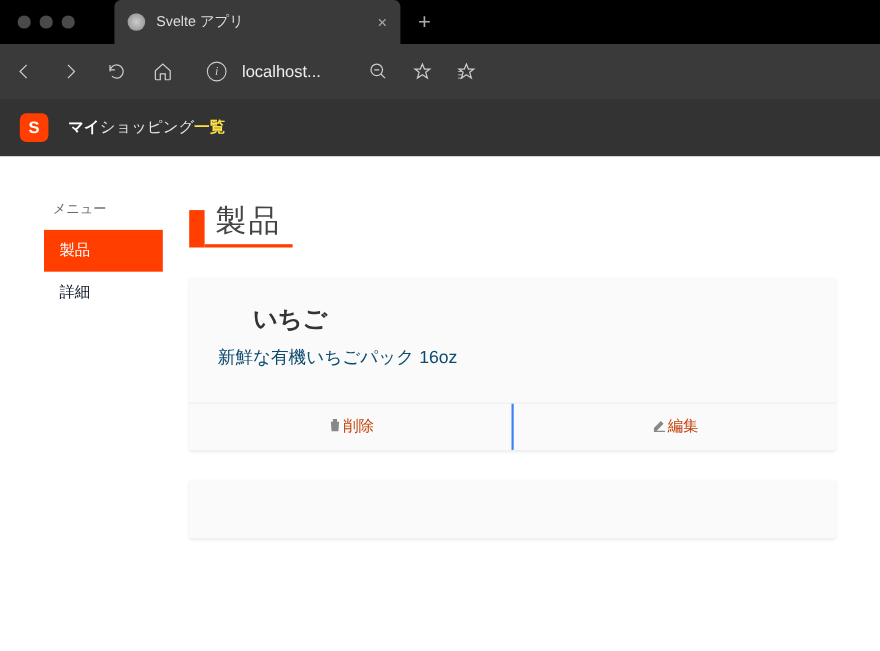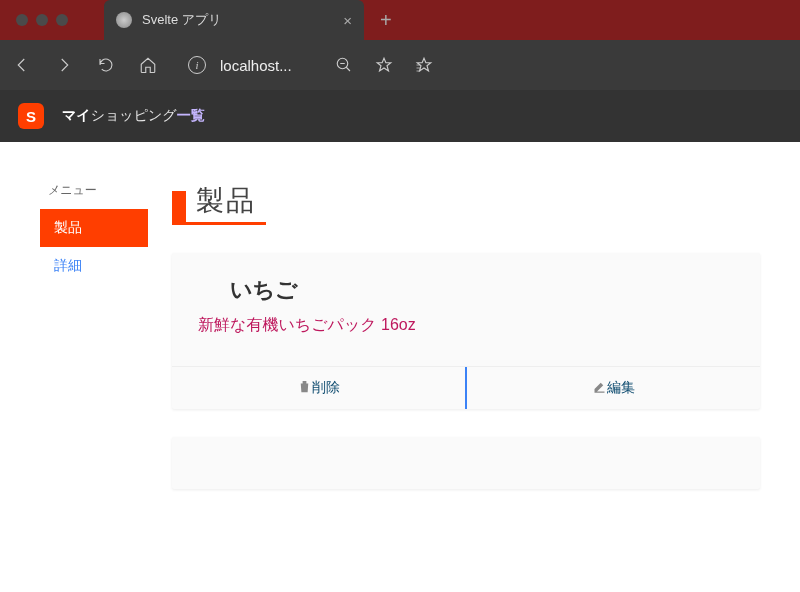--- a/index.html
+++ b/index.html
@@ -1,20 +1,20 @@
 <!DOCTYPE html>
 <html><head>
   <meta charset="utf-8">
   <style>
     * { margin: 0; padding: 0; box-sizing: border-box; }
     body { font-family: -apple-system, "Hiragino Sans", "Yu Gothic", sans-serif; background: #fff; width: 800px; height: 592px; overflow: hidden; }
     
     
     .browser-chrome { background: #3a3a3a; }
-    .titlebar { display: flex; align-items: center; height: 40px; background: #7f1d1d; }
+    .titlebar { display: flex; align-items: center; height: 40px; background: #000000; }
     .window-controls { display: flex; gap: 8px; padding: 0 16px; }
     .dot { width: 12px; height: 12px; border-radius: 50%; background: #4a4a4a; }
     .tab { display: flex; align-items: center; background: #3a3a3a; height: 40px; padding: 0 12px; border-radius: 6px 6px 0 0; margin-left: 20px; gap: 10px; min-width: 260px; }
     .tab-favicon { width: 16px; height: 16px; background: radial-gradient(circle, #ccc, #888); border-radius: 50%; }
     .tab-title { color: #ddd; font-size: 13px; flex: 1; }
     .tab-close { color: #aaa; font-size: 15px; cursor: pointer; }
     .new-tab { color: #aaa; font-size: 20px; margin-left: 16px; cursor: pointer; }
     
     .toolbar { display: flex; align-items: center; height: 50px; padding: 0 12px; gap: 22px; }
     .nav-icon { color: #ccc; width: 20px; height: 20px; display: flex; align-items: center; justify-content: center; cursor: pointer; }
@@ -23,40 +23,40 @@
     .info-icon { width: 18px; height: 18px; border: 1.5px solid #ccc; border-radius: 50%; display: flex; align-items: center; justify-content: center; color: #ccc; font-size: 11px; font-style: italic; font-family: serif; }
     .addr { color: #eee; font-size: 15px; }
     .right-icons { display: flex; gap: 20px; margin-left: 20px; }
     
     
     .app-header { background: #333; height: 52px; display: flex; align-items: center; padding: 0 18px; gap: 18px; }
     .logo { width: 26px; height: 26px; background: #ff3e00; border-radius: 6px; display: flex; align-items: center; justify-content: center; color: #fff; font-weight: bold; font-size: 15px; }
     .brand { font-size: 14px; }
     .brand-1 { color: #fff; font-weight: 600; }
     .brand-2 { color: #e5e5e5; }
-    .brand-3 { color: #c4b5fd; font-weight: 600; }
+    .brand-3 { color: #fde047; font-weight: 600; }
     
     
     .content { display: flex; padding: 40px; gap: 24px; }
     .sidebar { width: 108px; flex-shrink: 0; }
     .menu-label { font-size: 12px; color: #666; margin-bottom: 10px; padding-left: 8px; }
-    .menu-item { padding: 10px 14px; font-size: 14px; color: #3b82f6; cursor: pointer; }
+    .menu-item { padding: 10px 14px; font-size: 14px; color: #0f172a; cursor: pointer; }
     .menu-item.active { background: #ff3e00; color: #fff; }
     
     .main { flex: 1; }
     .page-title { display: flex; align-items: flex-end; margin-bottom: 28px; }
     .accent-bar { width: 14px; height: 34px; background: #ff3e00; }
     .page-title-text { font-size: 28px; color: #444; padding: 0 10px 2px 10px; border-bottom: 3px solid #ff3e00; letter-spacing: 2px; }
     
     .card { background: #fafafa; border-radius: 2px; box-shadow: 0 1px 3px rgba(0,0,0,0.08); margin-bottom: 28px; }
     .card-body { padding: 22px 26px 30px; }
     .card-title { font-size: 22px; font-weight: 600; color: #333; margin-bottom: 10px; margin-left: 32px; }
-    .card-desc { font-size: 16px; color: #be185d; }
+    .card-desc { font-size: 16px; color: #0c4a6e; }
     .card-actions { display: flex; border-top: 1px solid #eee; }
-    .card-action { flex: 1; text-align: center; padding: 12px; color: #0c4a6e; font-size: 14px; cursor: pointer; display: flex; align-items: center; justify-content: center; }
+    .card-action { flex: 1; text-align: center; padding: 12px; color: #c2410c; font-size: 14px; cursor: pointer; display: flex; align-items: center; justify-content: center; }
     .card-action + .card-action { border-left: 2px solid #3b82f6; }
     .action-icon svg { width: 15px; height: 15px; fill: #888; }
   </style>
 </head>
 <body>
 
 <div class="browser-chrome">
   <div class="titlebar">
     <div class="window-controls">
       <div class="dot"></div>

